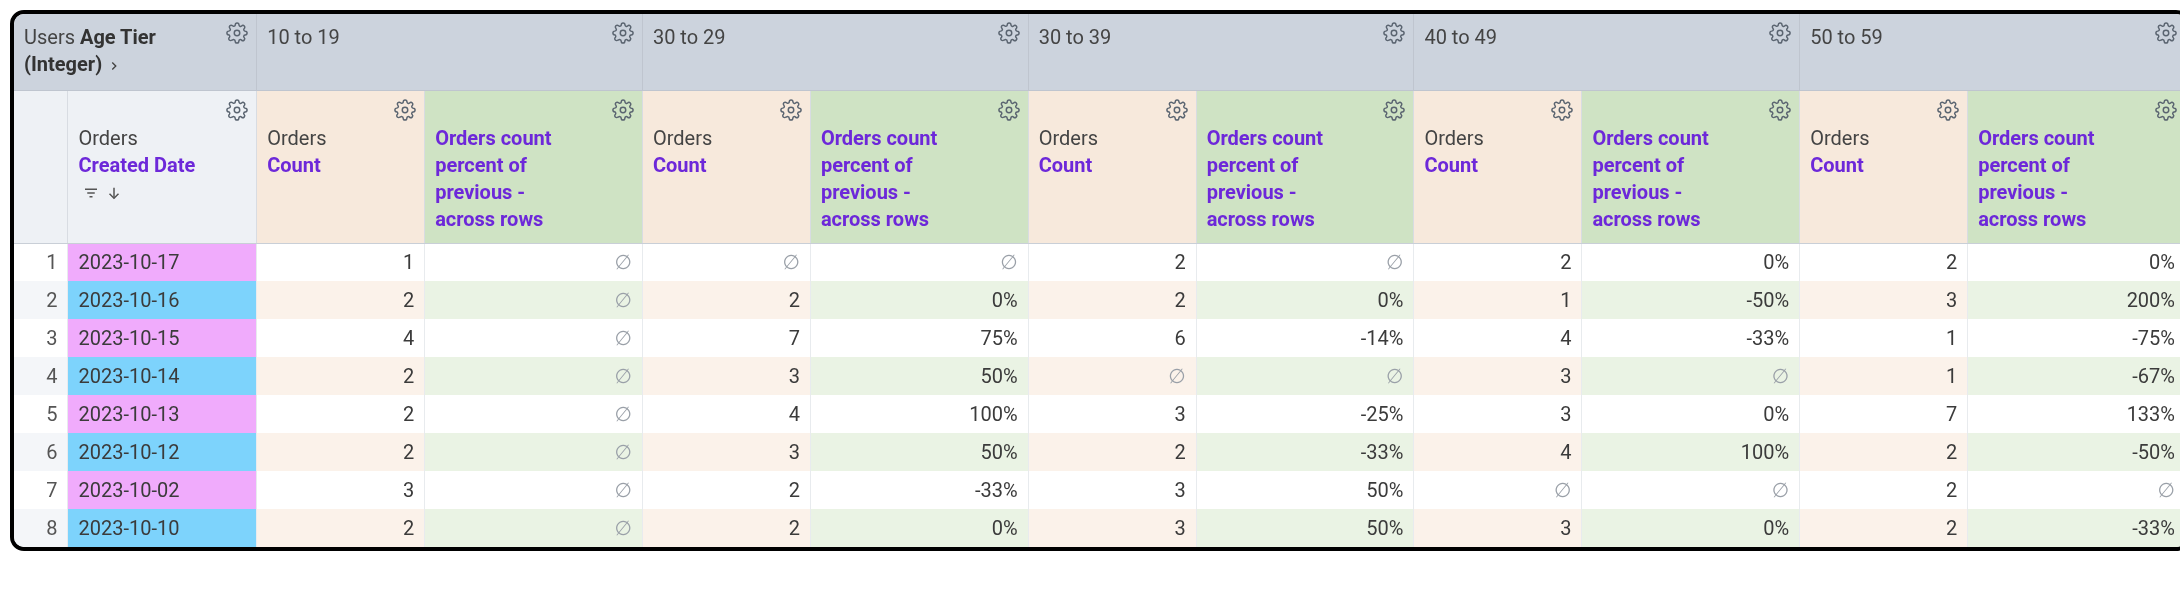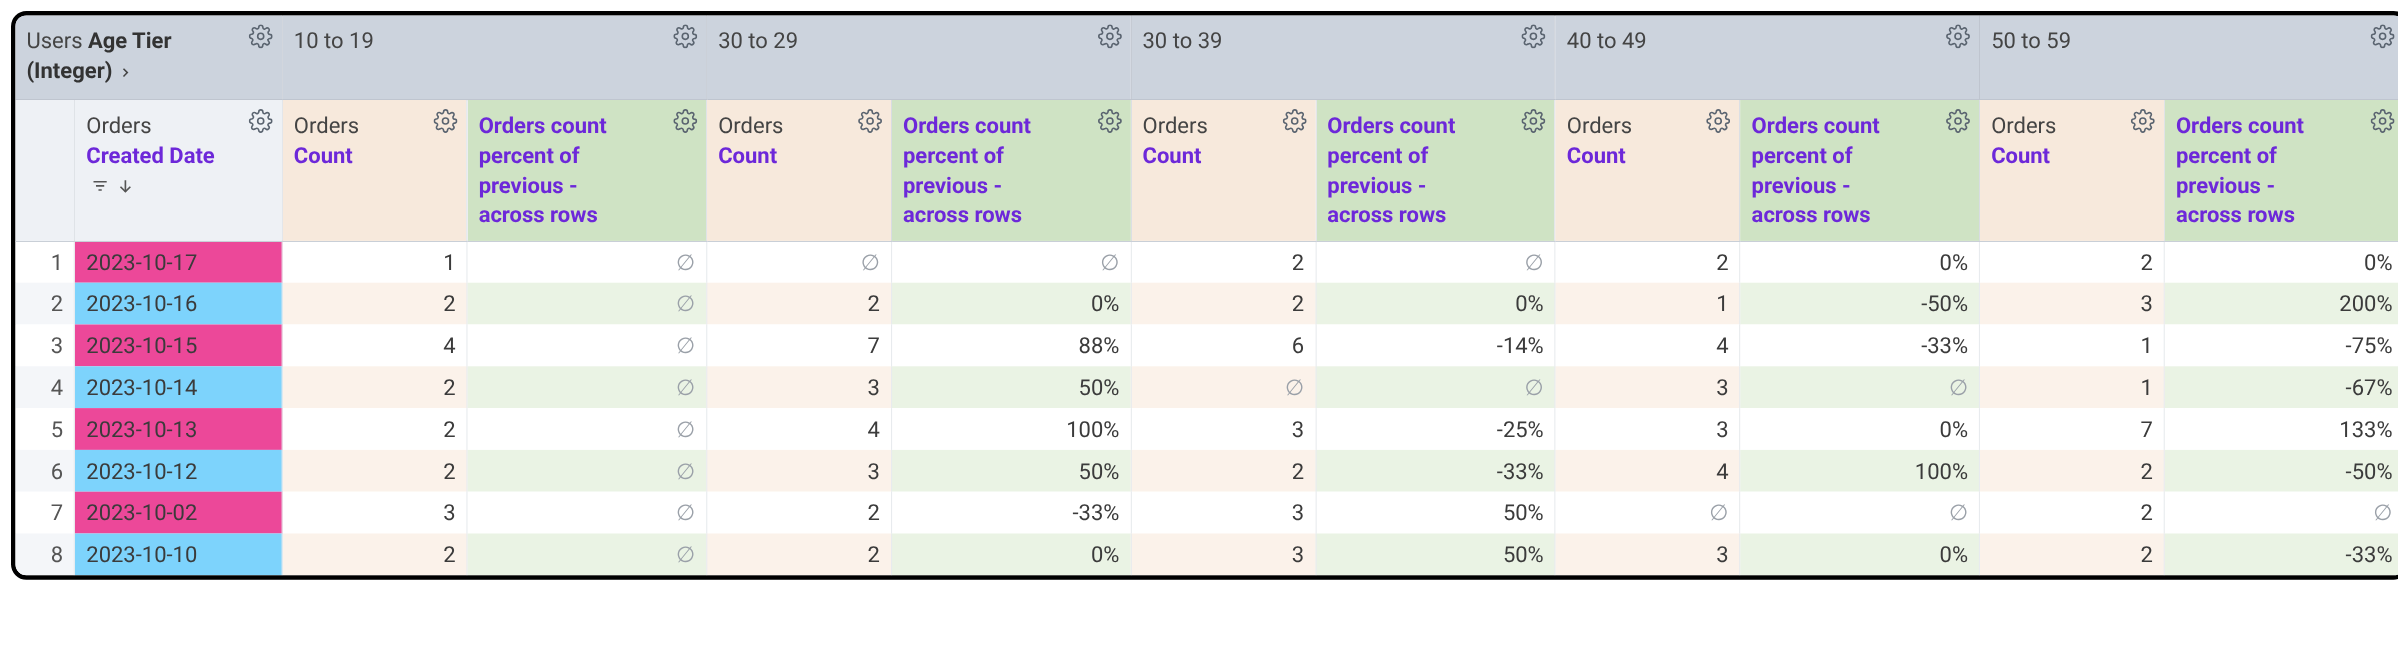--- a/index.html
+++ b/index.html
@@ -54,20 +54,21 @@
   .hdr-cell {
     position: relative;
     border-right: 1px solid #d8dce2;
     border-bottom: 1px solid #c9cfd7;
     height: 118px;
   }
   .hdr-cell .inner {
     padding: 10px 52px 10px 10px;
     line-height: 1.35;
     color: #444;
+    margin-top: 24px;
   }
   .hdr-blank { background: #eef1f5; }
   .hdr-dim   { background: #eef1f5; }
   .hdr-count { background: #f7e9dc; }
   .hdr-calc  { background: #cfe3c4; }
   .hdr-cell b { font-weight:700; color:#6d28d9; display:block; }
   .sort-icons { display:inline-block; margin-left:4px; color:#555; }
   .sort-icons svg { width:18px; height:18px; vertical-align:middle; }
   .chevron { display:inline-block; }
   .chevron svg { width:14px; height:14px; vertical-align:middle; }
@@ -78,21 +79,21 @@
     vertical-align: middle;
     padding: 0 10px;
     font-size: 20px;
     color: #3b3b3b;
   }
   .drow td.rownum { text-align: right; color:#555; }
   .drow td.date   { text-align: left; }
   .drow td.val    { text-align: right; }
   
   .drow td.c-blank { background:#ffffff; }
-  .drow td.c-dim   { background:#ec4899; }
+  .drow td.c-dim   { background:#f0abfc; }
   .drow td.c-count { background:#ffffff; }
   .drow td.c-calc  { background:#ffffff; }
   .drow.alt td.c-blank { background:#f4f6f9; }
   .drow.alt td.c-dim   { background:#7dd3fc; }
   .drow.alt td.c-count { background:#fbf2ea; }
   .drow.alt td.c-calc  { background:#eaf3e4; }
   .null { color:#9aa0a8; }
   
   .w-rownum { width: 52px; }
   .w-date   { width: 182px; }
@@ -338,21 +339,21 @@
           <td class="val c-calc">-50%</td>
           <td class="val c-count">3</td>
           <td class="val c-calc">200%</td>
         </tr>
         <tr class="drow">
           <td class="rownum c-blank">3</td>
           <td class="date c-dim">2023-10-15</td>
           <td class="val c-count">4</td>
           <td class="val c-calc"><span class="null">∅</span></td>
           <td class="val c-count">7</td>
-          <td class="val c-calc">88%</td>
+          <td class="val c-calc">75%</td>
           <td class="val c-count">6</td>
           <td class="val c-calc">-14%</td>
           <td class="val c-count">4</td>
           <td class="val c-calc">-33%</td>
           <td class="val c-count">1</td>
           <td class="val c-calc">-75%</td>
         </tr>
         <tr class="drow alt">
           <td class="rownum c-blank">4</td>
           <td class="date c-dim">2023-10-14</td>

